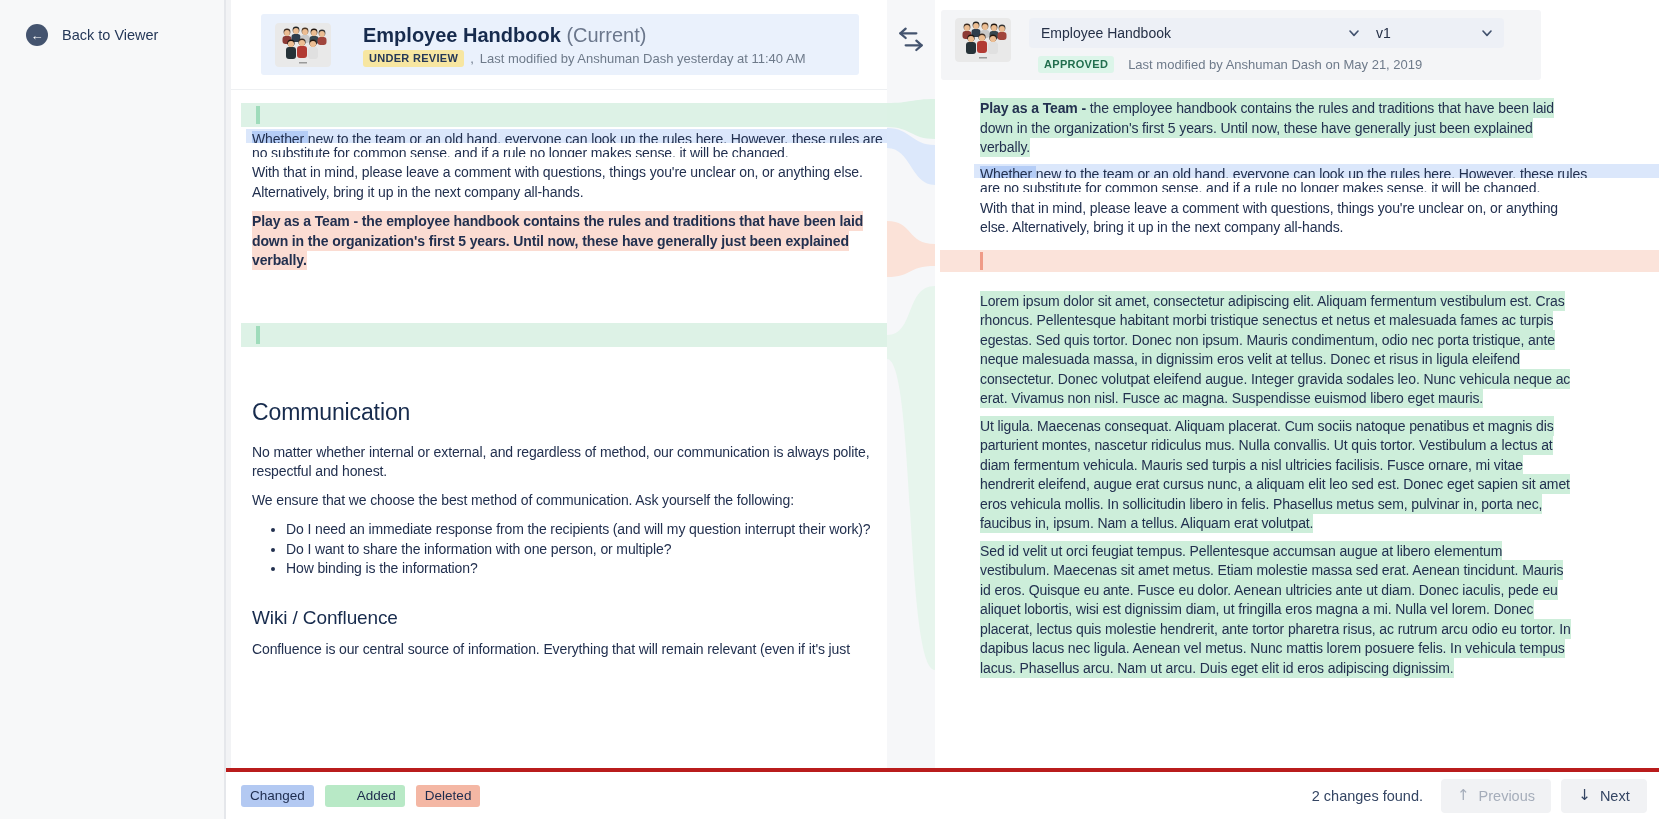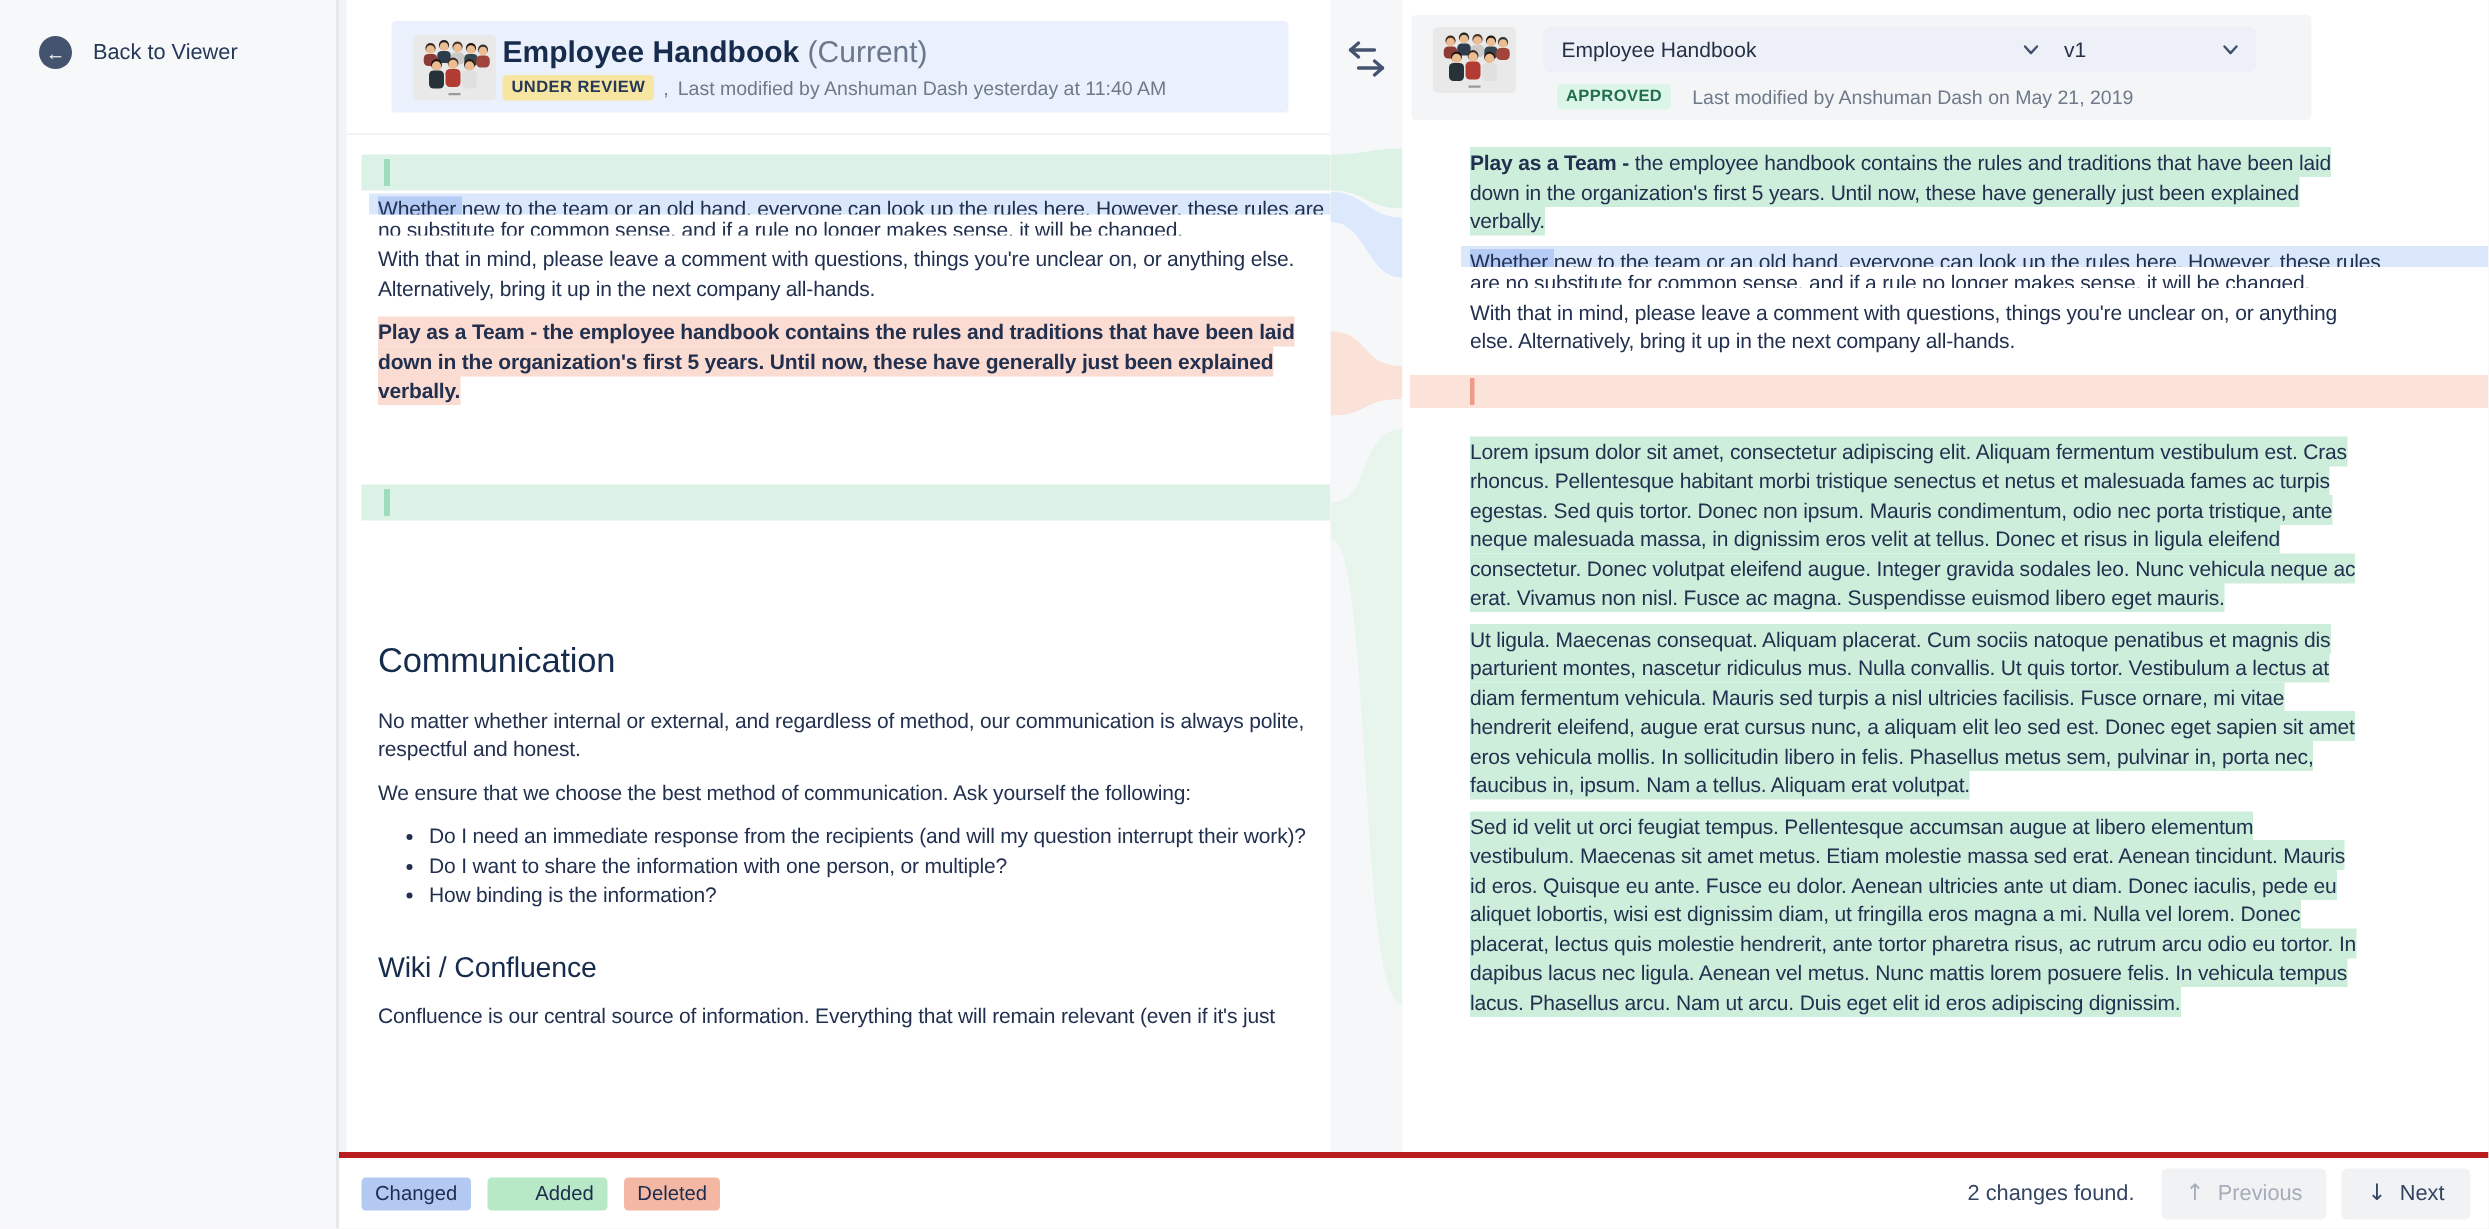--- a/index.html
+++ b/index.html
@@ -19,21 +19,21 @@
   .panels { position:absolute; left:0; right:0; top:0; bottom:51px; display:flex; }
 
   .left-panel  { width:661px; flex:0 0 661px; background:#fff; position:relative; overflow:hidden; border-left:5px solid #f2f3f5; }
   .gap         { width:48px; flex:0 0 48px; background:#f6f7f9; position:relative; }
   .right-panel { flex:1; background:#fff; position:relative; overflow:hidden; }
 
   .hairline { position:absolute; left:0; right:0; top:89px; height:1px; background:#eef0f2; }
 
   
   .lcard { position:absolute; left:30px; top:14px; width:598px; height:61px; background:#eaf1fc;
-           border-radius:3px; display:flex; align-items:center; padding:0 14px; gap:4px; z-index:5; }
+           border-radius:3px; display:flex; align-items:center; padding:0 14px; gap:32px; z-index:5; }
   .thumb { width:56px; height:44px; border-radius:4px; overflow:hidden; flex:0 0 56px; }
   .lcard-text { display:flex; flex-direction:column; gap:3px; }
   .doc-title-row { font-size:20px; line-height:24px; }
   .doc-title { font-weight:700; color:#172b4d; }
   .doc-title-suffix { color:#6b778c; font-weight:400; }
   .meta-row { display:flex; align-items:center; gap:6px; font-size:13px; color:#6e7a8a;justify-content:center; }
   .badge { font-size:11px; font-weight:700; letter-spacing:.3px; padding:2px 6px 3px; border-radius:3px; }
   .badge-review { background:#f7e6a1; color:#253858; }
   .badge-approved { background:#dcf5e9; color:#216e4e; }
 
@@ -171,21 +171,21 @@
             <span class="line-full line-blue"><span class="word-changed">Whether </span><span>new to the team or an old hand, everyone can look up the rules here. However, these rules are</span></span>
             <span class="line-full">no substitute for common sense, and if a rule no longer makes sense, it will be changed.</span>
           </p>
 
           <p style="margin-top:6px;">With that in mind, please leave a comment with questions, things you're unclear on, or anything else. Alternatively, bring it up in the next company all-hands.</p>
 
           <p style="margin-top:10px; font-weight:700;"><span class="hl-del">Play as a Team - the employee handbook contains the rules and traditions that have been laid down in the organization's first 5 years. Until now, these have generally just been explained verbally.</span></p>
 
           <div class="band-added" style="margin-top:52px;"></div>
 
-          <div class="h2" style="margin-top:78px;">Communication</div>
+          <div class="h2" style="margin-top:50px;">Communication</div>
 
           <p style="margin-top:16px;">No matter whether internal or external, and regardless of method, our communication is always polite, respectful and honest.</p>
           <p style="margin-top:9px;">We ensure that we choose the best method of communication. Ask yourself the following:</p>
 
           <ul class="blist" style="margin-top:10px;">
             <li>Do I need an immediate response from the recipients (and will my question interrupt their work)?</li>
             <li>Do I want to share the information with one person, or multiple?</li>
             <li>How binding is the information?</li>
           </ul>
 

